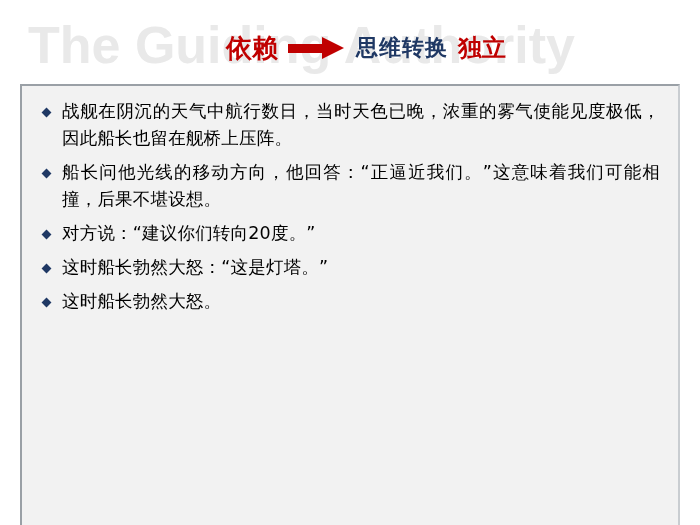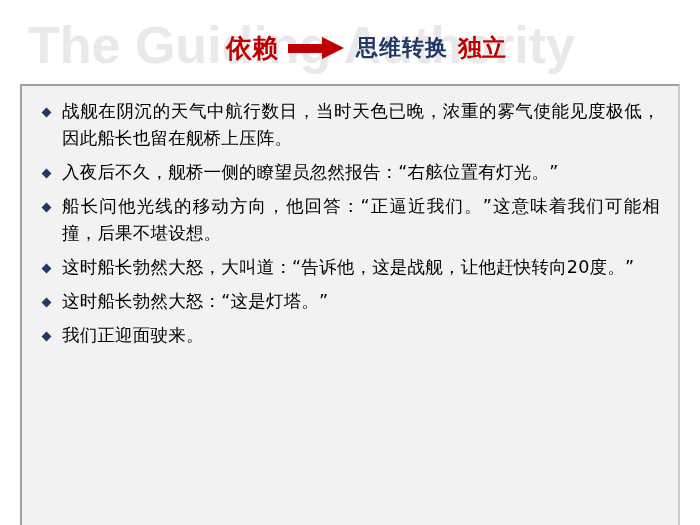--- a/index.html
+++ b/index.html
@@ -161,21 +161,20 @@
 
       <span class="t-word-main">思维转换</span>
 
       <span class="t-word-red2">独立</span>
     </div>
   </div>
 
   <div class="body-box">
     <ul class="bullets">
       <li>战舰在阴沉的天气中航行数日，当时天色已晚，浓重的雾气使能见度极低，因此船长也留在舰桥上压阵。</li>
-      <li>入夜后不久，舰桥一侧的瞭望员忽然报告：“右舷位置有灯光。”</li>
       <li>船长问他光线的移动方向，他回答：“正逼近我们。”这意味着我们可能相撞，后果不堪设想。</li>
-      <li>这时船长勃然大怒，大叫道：“告诉他，这是战舰，让他赶快转向20度。”</li>
+      <li>对方说：“建议你们转向20度。”</li>
       <li>这时船长勃然大怒：“这是灯塔。”</li>
-      <li>我们正迎面驶来。</li>
+      <li>这时船长勃然大怒。</li>
     </ul>
   </div>
 
 </div>
 
 </body></html>

